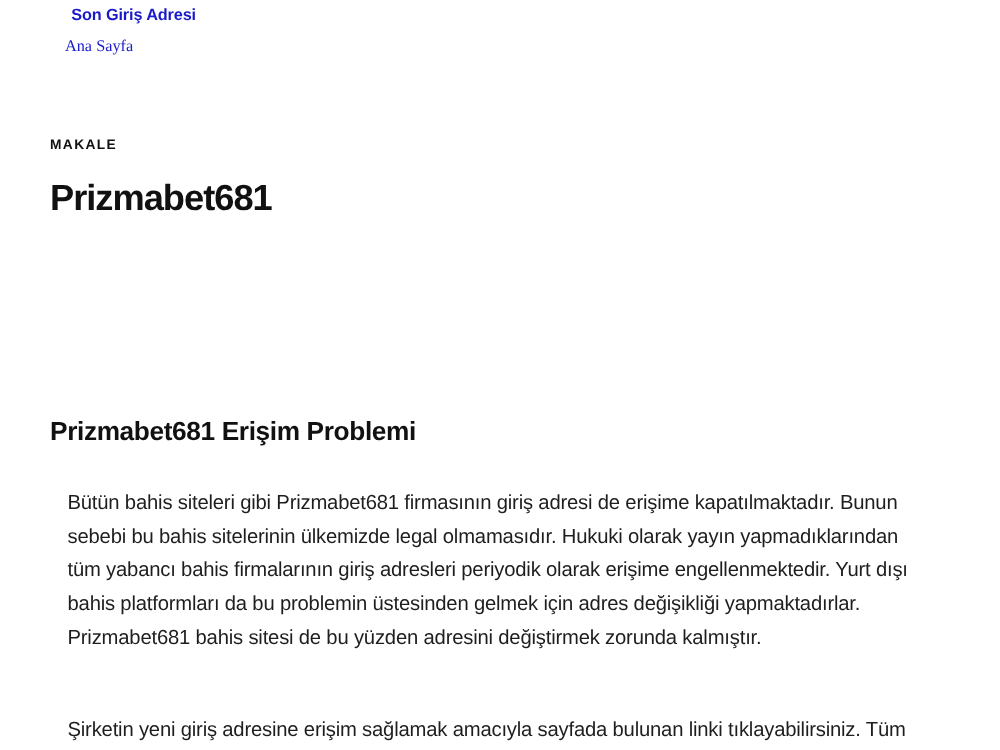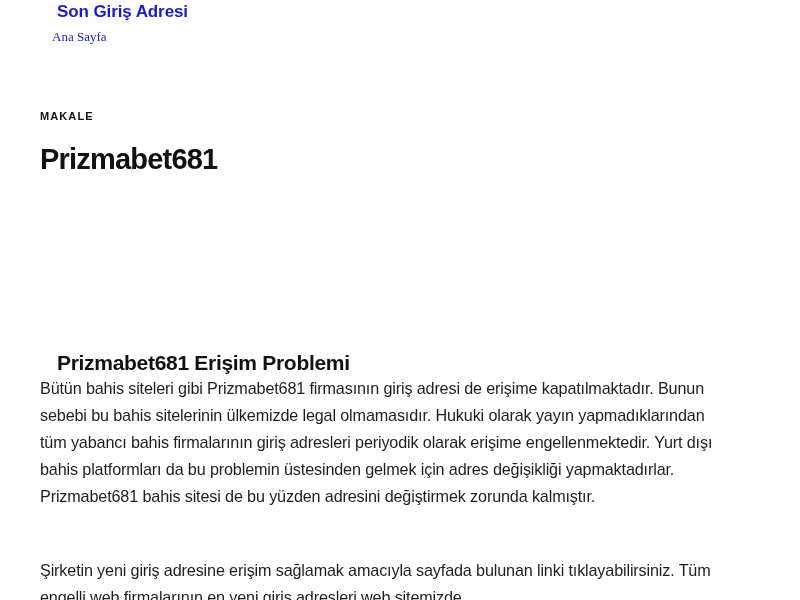--- a/index.html
+++ b/index.html
@@ -14,21 +14,21 @@
     }
     .page {
       position: relative;
       width: 800px;
       height: 600px;
     }
     .site-title {
       position: absolute;
       left: 57px;
       top: 3px;
-      font-size: 17px;
+      font-size: 13px;
       font-weight: 700;
       color: #1a1acb;
       text-decoration: none;
       letter-spacing: -0.1px;
       line-height: 18px;
     }
     .nav-home {
       position: absolute;
       left: 52px;
       top: 29px;
@@ -58,32 +58,32 @@
       font-size: 29px;
       font-weight: 700;
       letter-spacing: -0.8px;
       line-height: 38px;
       color: #111111;
     }
     .section-heading {
       position: absolute;
       left: 40px;
       top: 332px;
-      margin: 17px;
+      margin: 0;
       font-size: 21px;
       font-weight: 700;
       letter-spacing: -0.3px;
       line-height: 28px;
       color: #111111;
     }
     .para {
       position: absolute;
       left: 40px;
       width: 690px;
-      margin: 0;
+      margin: 14px;
       font-size: 16.2px;
       line-height: 27px;
       color: #1e1e1e;
       letter-spacing: -0.15px;
     }
     .para-1 { top: 375px; }
     .para-2 { top: 557px; }
   </style>
 </head>
 <body>

